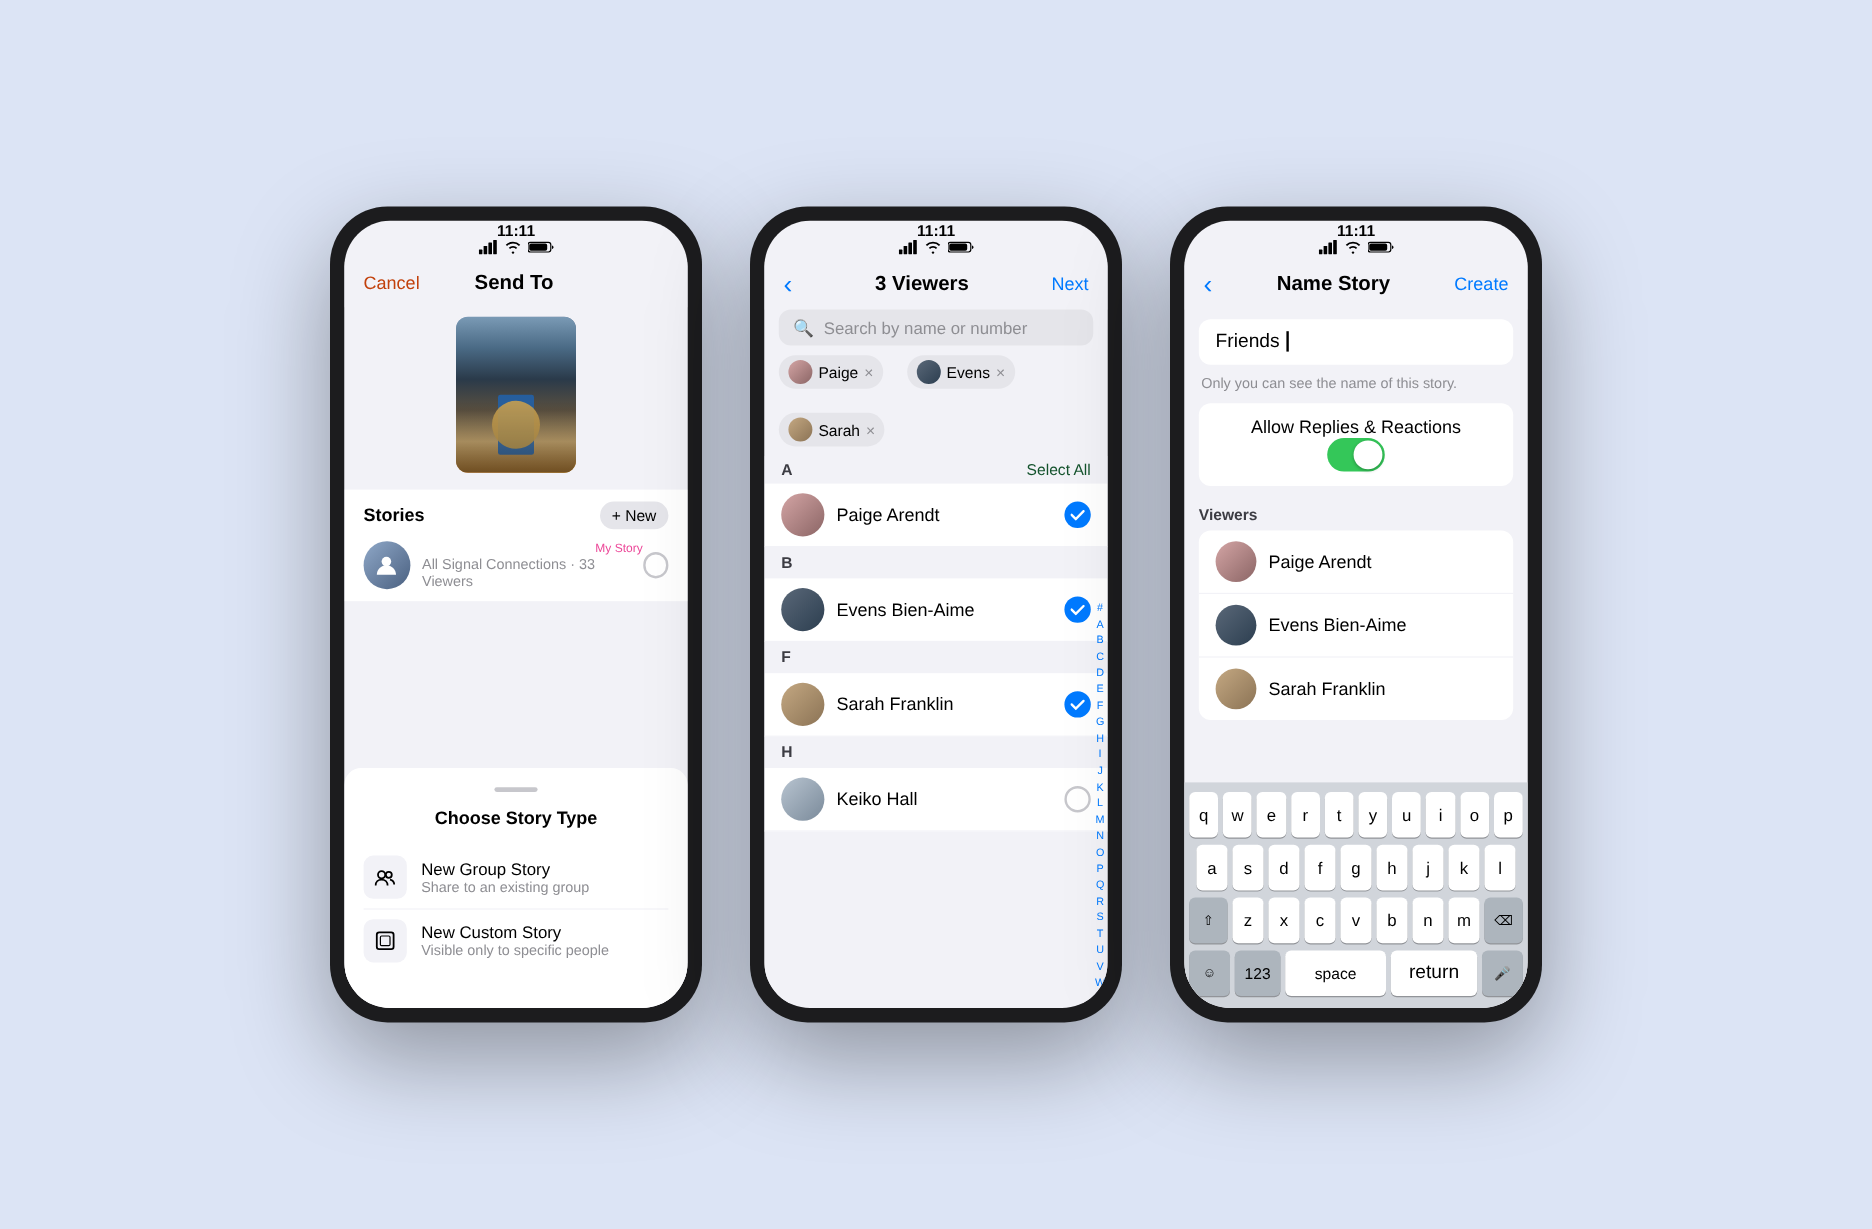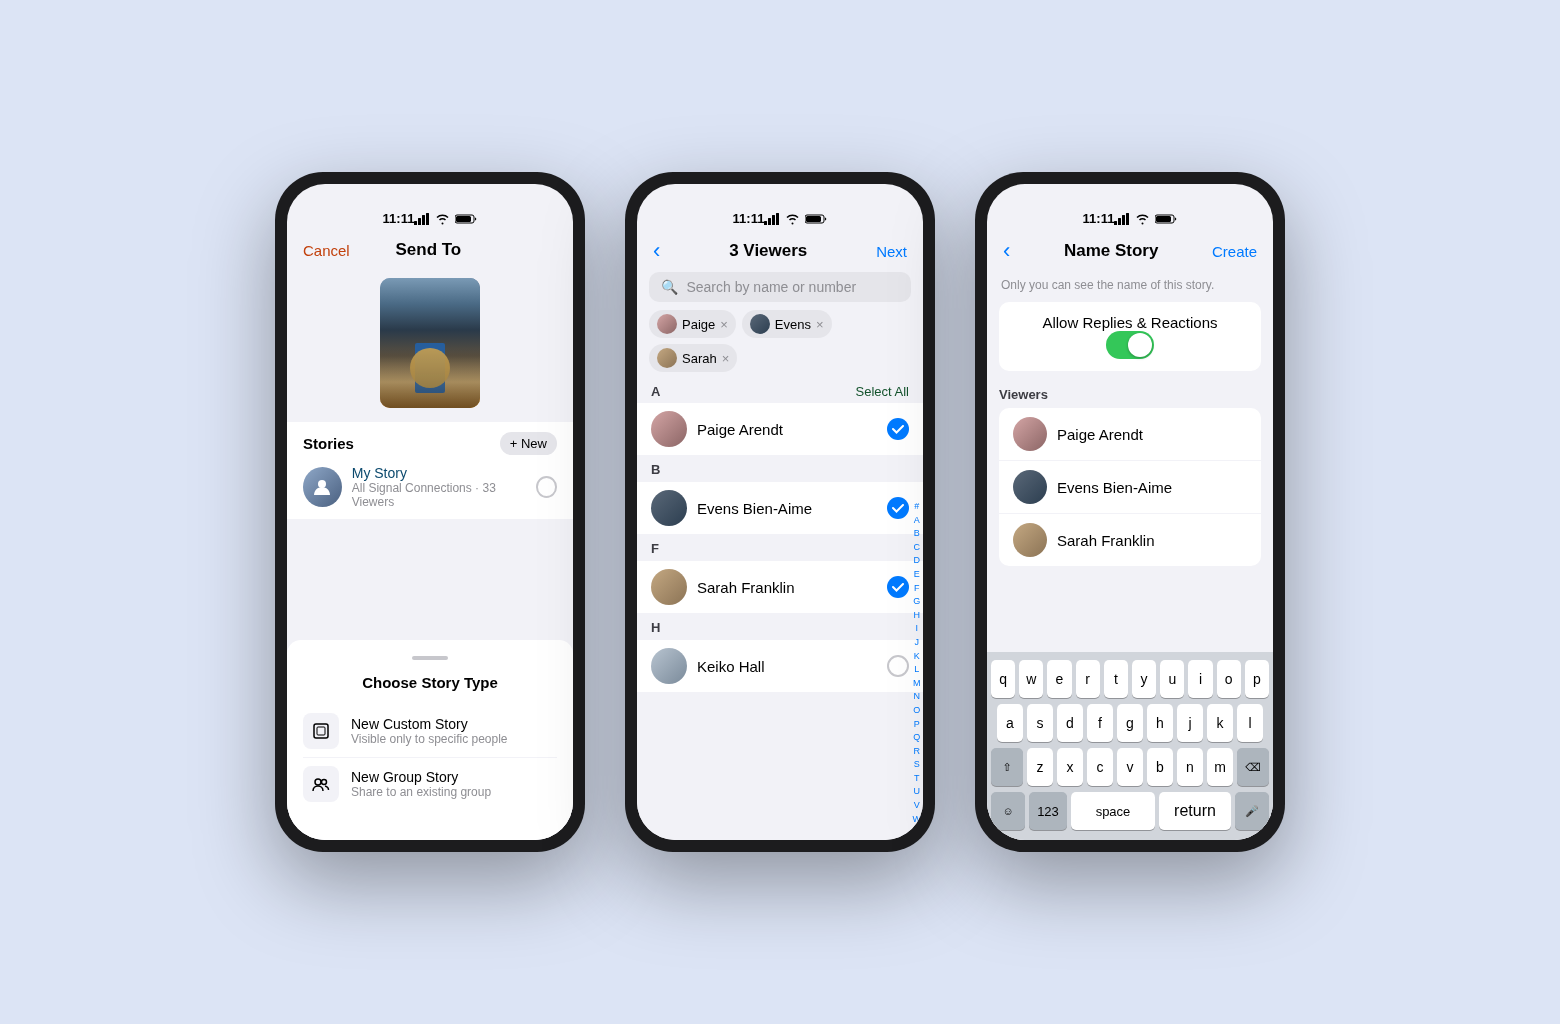--- a/index.html
+++ b/index.html
@@ -31,24 +31,25 @@
       border-radius: 38px;
       overflow: hidden;
       background: #f2f2f7;
       position: relative;
     }
     
     .status-bar {
       display: flex;
       align-items: center;
       justify-content: center;
-      padding: 27px 18px 6px;
+      padding: 1px 18px 6px;
       background: transparent;
       position: relative;
       z-index: 10;
+      flex-direction: column;
     }
     .status-time {
       font-size: 13px;
       font-weight: 600;
       color: #000;
     }
     .status-icons {
       display: flex;
       align-items: center;
       gap: 5px;
@@ -149,23 +150,24 @@
       height: 40px;
       border-radius: 50%;
       background: linear-gradient(135deg, #8e9eab, #6b7a8d);
       display: flex;
       align-items: center;
       justify-content: center;
       overflow: hidden;
     }
     .story-avatar svg { fill: #fff; }
     .story-text .story-name {
-      font-size: 14px;
+      font-size: 10px;
       font-weight: 500;
-      color: #0c4a6e;
+      color: #ec4899;
+      text-align: right;
     }
     .story-text .story-sub {
       font-size: 12px;
       color: #8e8e93;
     }
     .radio-circle {
       width: 22px;
       height: 22px;
       border-radius: 50%;
       border: 2px solid #c7c7cc;
@@ -248,21 +250,21 @@
       padding: 7px 12px;
       display: flex;
       align-items: center;
       gap: 8px;
     }
     .search-icon-inner { color: #8e8e93; font-size: 14px; }
     .search-text { font-size: 14px; color: #8e8e93; }
 
     .chips-row {
       display: flex;
-      gap: 6px;
+      gap: 20px;
       padding: 0 12px 8px;
       flex-wrap: wrap;
     }
     .chip {
       display: flex;
       align-items: center;
       gap: 5px;
       background: #e5e5ea;
       border-radius: 14px;
       padding: 4px 8px;
@@ -568,41 +570,41 @@
           <div class="radio-circle"></div>
         </div>
       </div>
 
       <div class="bottom-sheet">
         <div class="sheet-handle"></div>
         <div class="sheet-title">Choose Story Type</div>
         <div class="option-row">
           <div class="option-icon">
             <svg width="18" height="18" viewBox="0 0 18 18">
-              <rect x="2" y="2" width="14" height="14" rx="2" stroke="#000" stroke-width="1.5" fill="none"></rect>
-              <rect x="5" y="5" width="8" height="8" rx="1" stroke="#000" stroke-width="1" fill="none"></rect>
-            </svg>
-          </div>
-          <div class="option-text">
-            <div class="opt-name">New Custom Story</div>
-            <div class="opt-sub">Visible only to specific people</div>
-          </div>
-        </div>
-        <div class="option-row">
-          <div class="option-icon">
-            <svg width="18" height="18" viewBox="0 0 18 18">
               <circle cx="6" cy="7" r="3" stroke="#000" stroke-width="1.5" fill="none"></circle>
               <circle cx="12" cy="7" r="2.5" stroke="#000" stroke-width="1.5" fill="none"></circle>
               <path d="M1 16c0-3 2.2-5 5-5s5 2 5 5" stroke="#000" stroke-width="1.5" fill="none"></path>
               <path d="M13 11c2 .5 3.5 2 3.5 4" stroke="#000" stroke-width="1.5" fill="none"></path>
             </svg>
           </div>
           <div class="option-text">
             <div class="opt-name">New Group Story</div>
             <div class="opt-sub">Share to an existing group</div>
+          </div>
+        </div>
+        <div class="option-row">
+          <div class="option-icon">
+            <svg width="18" height="18" viewBox="0 0 18 18">
+              <rect x="2" y="2" width="14" height="14" rx="2" stroke="#000" stroke-width="1.5" fill="none"></rect>
+              <rect x="5" y="5" width="8" height="8" rx="1" stroke="#000" stroke-width="1" fill="none"></rect>
+            </svg>
+          </div>
+          <div class="option-text">
+            <div class="opt-name">New Custom Story</div>
+            <div class="opt-sub">Visible only to specific people</div>
           </div>
         </div>
       </div>
     </div>
   </div>
 </div>
 
 <div class="phone">
   <div class="phone-inner">
     <div class="status-bar">
@@ -784,20 +786,23 @@
     </div>
 
     <div class="screen">
 
       <div class="nav-bar2">
         <span class="back-btn">‹</span>
         <span class="nav-title">Name Story</span>
         <span class="nav-next">Create</span>
       </div>
 
+      <div class="name-input-area">
+        <span class="name-input">Friends<span style="border-right:2px solid #000;margin-left:1px;">&nbsp;</span></span>
+      </div>
       <div class="name-hint">Only you can see the name of this story.</div>
 
       <div class="setting-row">
         <span class="setting-label">Allow Replies &amp; Reactions</span>
         <div class="toggle">
           <div class="toggle-knob"></div>
         </div>
       </div>
 
       <div class="viewers-section">

